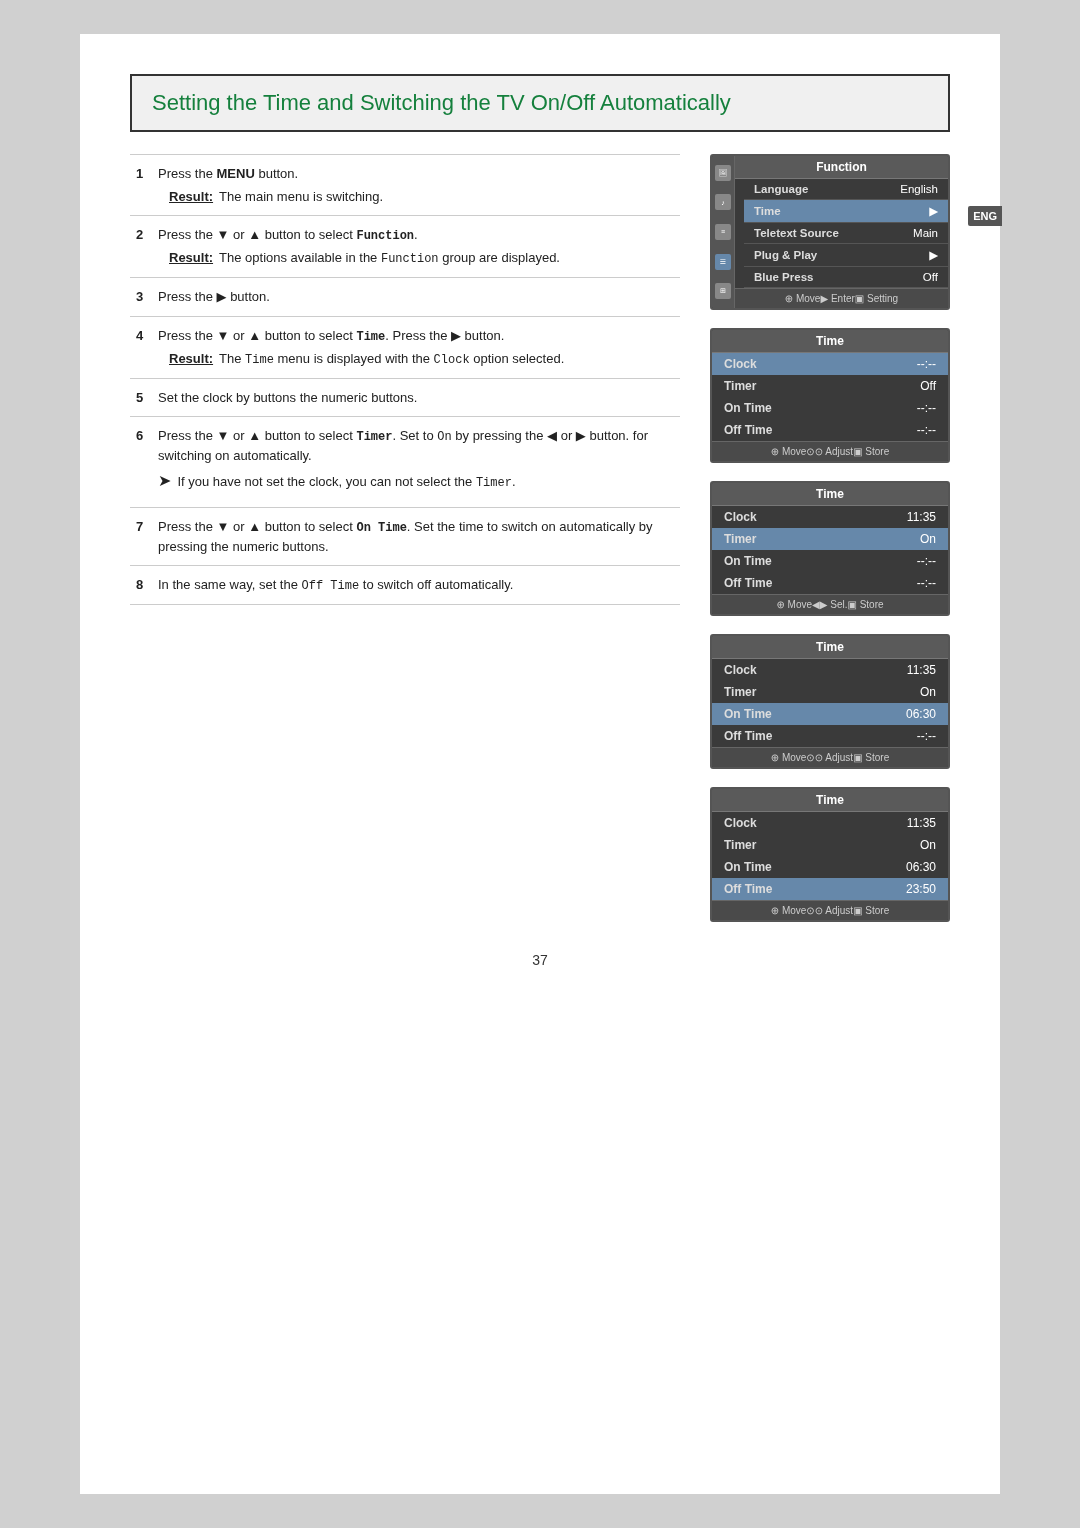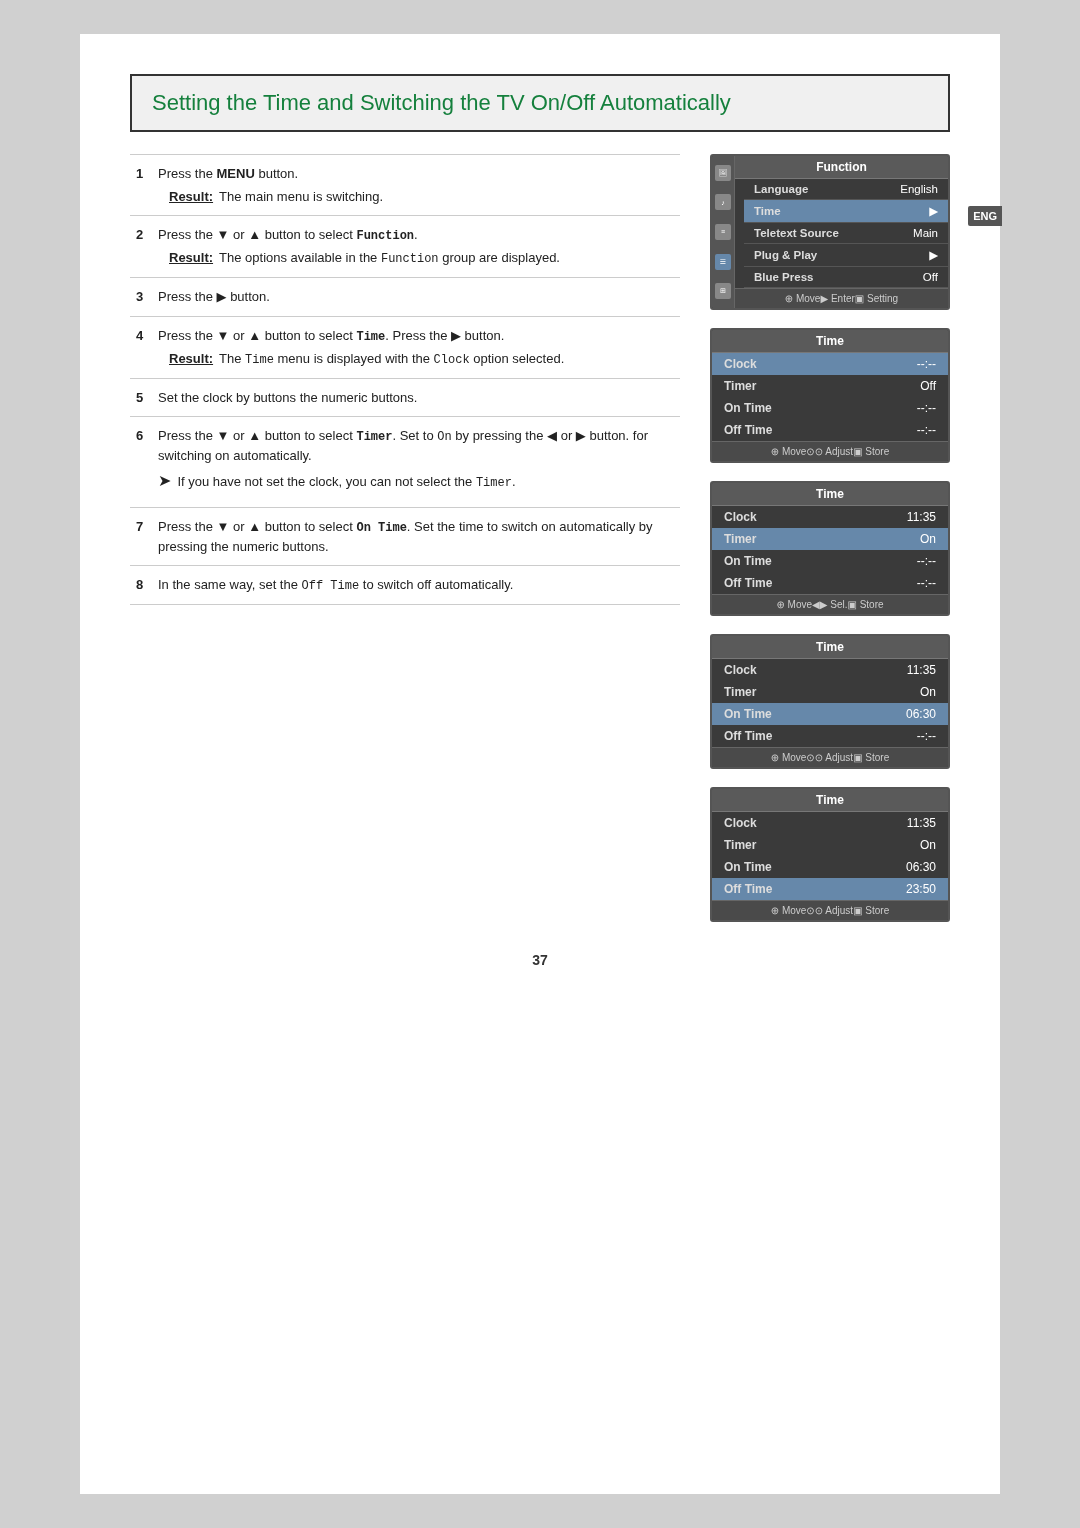--- a/index.html
+++ b/index.html
@@ -193,21 +193,21 @@
       color: #ddd;
       font-weight: bold;
     }
     .function-row-value {
       color: #fff;
     }
     .page-num {
       text-align: center;
       margin-top: 30px;
       font-size: 14px;
-      font-weight: bold;
+      font-weight: normal;
       color: #333;
     }
   </style>
 </head>
 <body>
 
 <div class="page">
 
   <div class="eng-badge">ENG</div>
 

